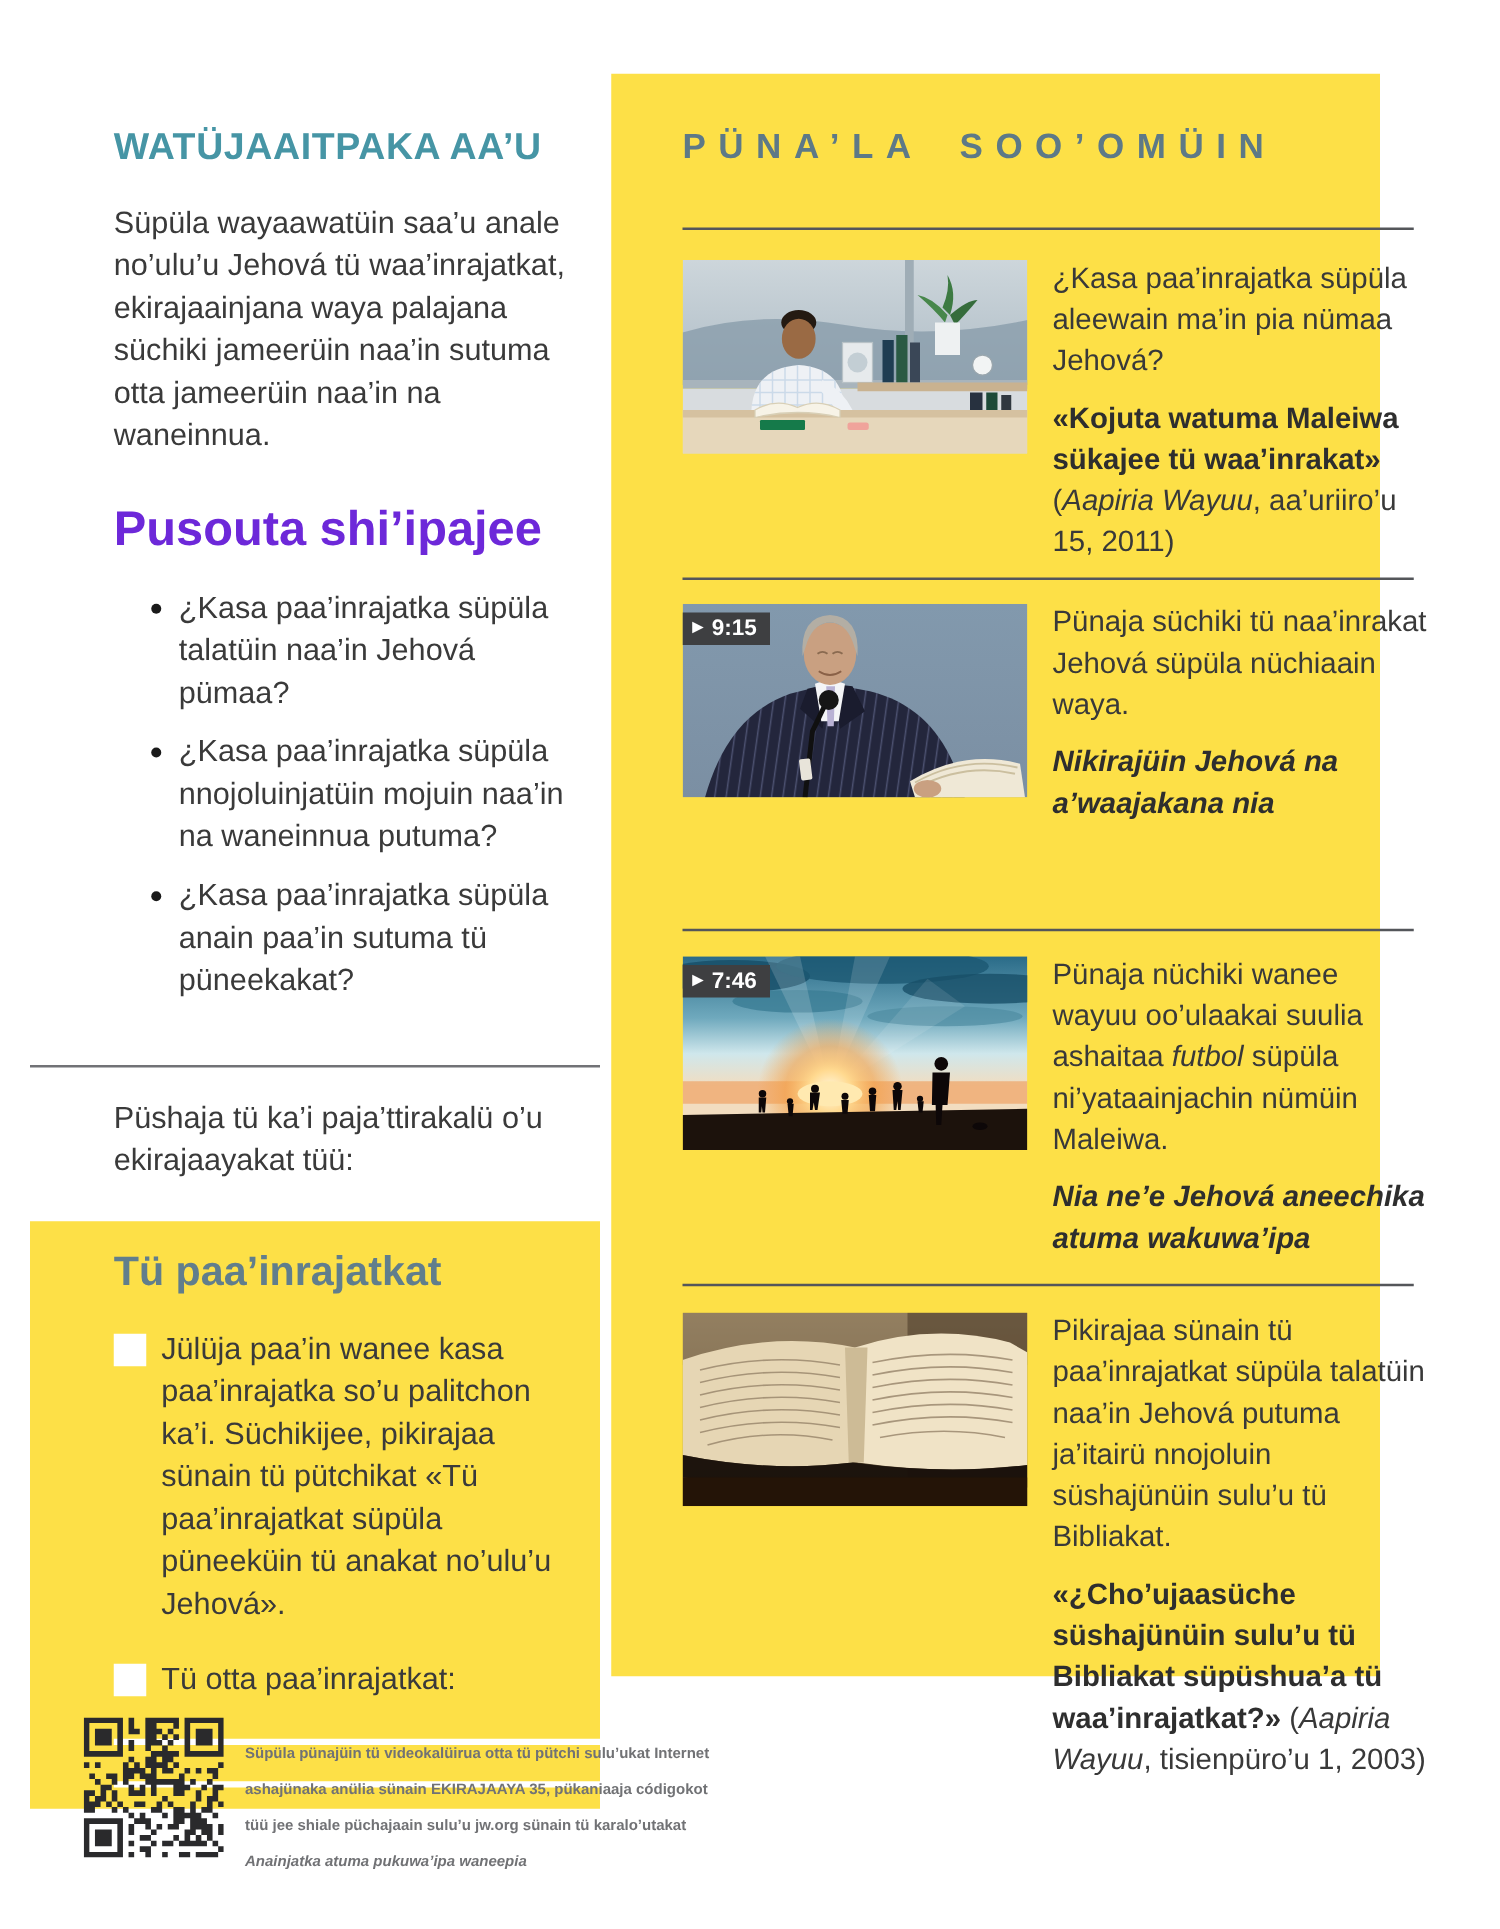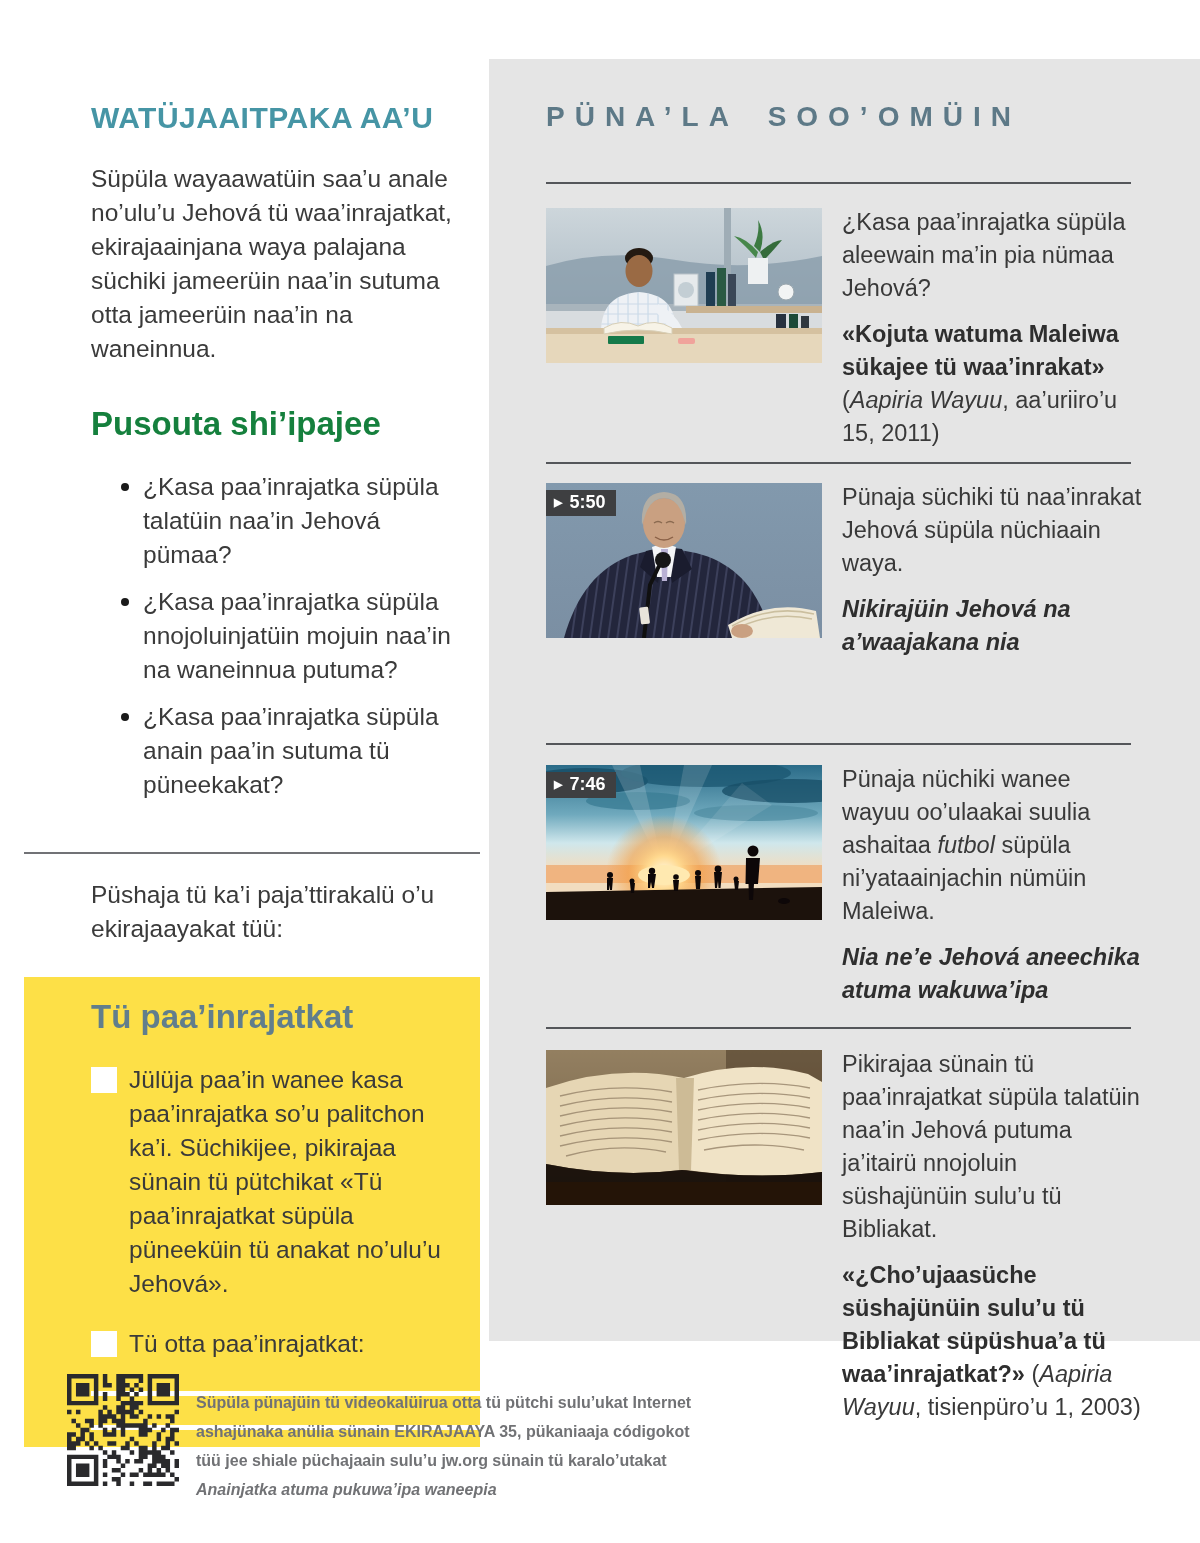--- a/index.html
+++ b/index.html
@@ -1,20 +1,20 @@
 <!DOCTYPE html>
 <html><head>
 <meta charset="utf-8">
 <style>
   html,body{margin:0;padding:0;background:#ffffff;}
   .page{position:relative;width:1200px;height:1543px;background:#ffffff;overflow:hidden;
         font-family:"Liberation Sans",sans-serif;color:#3a3a3a;}
 
   
-  .right-panel{position:absolute;left:489px;top:59px;width:711px;height:1282px;background:#e5e5e5;}
+  .right-panel{position:absolute;left:489px;top:59px;width:615px;height:1282px;background:#fde047;}
   .rp-heading{position:absolute;left:57px;top:42px;font-size:28px;font-weight:700;color:#5d7987;
               letter-spacing:10px;word-spacing:12px;white-space:nowrap;}
   .rp-rule{position:absolute;left:57px;width:585px;height:2px;background:#54565a;}
   .rule1{top:123px}.rule2{top:403px}.rule3{top:684px}.rule4{top:968px}
   .thumb{position:absolute;left:57px;width:276px;height:155px;overflow:hidden;cursor:pointer;}
   .thumb svg{display:block;width:276px;height:155px;}
   .t1{top:149px}.t2{top:424px}.t3{top:706px}.t4{top:991px}
   .badge{position:absolute;top:7px;left:0;background:#3e3f41;color:#ffffff;display:flex;align-items:center;
          gap:7px;padding:1px 10px 3px 8px;font-size:18px;font-weight:700;line-height:22px;}
   .badge .play{font-size:11px;line-height:22px;}
@@ -23,40 +23,40 @@
   .rp-text p{margin:0 0 13px 0;}
   .rp-text p:last-child{margin-bottom:0;}
   .bq strong{font-weight:700;color:#2e2e2e;}
   .title-bi{font-weight:700;font-style:italic;color:#2e2e2e;}
 
   
   .left-col{position:absolute;left:0;top:0;width:456px;padding-left:24px;}
   .lc-heading{margin:101px 0 0 67px;width:392px;font-size:30px;line-height:34px;font-weight:700;
               color:#4695a5;letter-spacing:0.5px;}
   .lc-intro{margin:27px 0 0 67px;width:392px;font-size:24.5px;line-height:34px;}
-  .lc-sub{margin:40px 0 0 67px;width:392px;font-size:33px;line-height:36px;font-weight:700;color:#15803d;}
+  .lc-sub{margin:40px 0 0 67px;width:392px;font-size:39px;line-height:36px;font-weight:700;color:#6d28d9;}
   .lc-bullets{margin:28px 0 0 97px;width:352px;}
   .bullet-item{position:relative;padding-left:22px;margin-bottom:13px;font-size:24.5px;line-height:34px;}
   .dot{position:absolute;left:0;top:13px;width:8px;height:8px;border-radius:50%;background:#1a1a1a;}
   .lc-rule{margin:50px 0 0 0;width:456px;height:2px;background:#717276;}
   .lc-prompt{margin:24px 0 0 67px;width:392px;font-size:24.5px;line-height:34px;}
 
   .action-box{margin:31px 0 0 0;width:456px;height:470px;background:#fde047;box-sizing:border-box;
               padding:20px 0 0 0;overflow:hidden;}
   .ab-heading{margin:0 0 0 67px;font-size:33px;line-height:40px;font-weight:700;color:#617e8c;}
   .ab-item{display:flex;margin:26px 20px 0 67px;}
   .checkbox{flex:0 0 26px;width:26px;height:26px;background:#ffffff;margin:4px 12px 0 0;cursor:pointer;}
   .ab-item .ab-text{font-size:24.5px;line-height:34px;}
   .write-line{margin:29px 0 0 67px;width:389px;height:5px;background:#ffffff;cursor:text;}
   .write-line.first{margin-top:30px;}
 
   
   .qr-footer{position:absolute;left:0;top:1372px;width:1200px;}
   .qr{position:absolute;left:67px;top:2px;width:112px;height:112px;}
-  .footer-text{position:absolute;left:196px;top:16px;color:#717275;font-size:16px;line-height:29px;
+  .footer-text{position:absolute;left:196px;top:16px;color:#717275;font-size:12px;line-height:29px;
                font-weight:700;white-space:nowrap;}
   .footer-text .it{font-style:italic;}
 </style>
 </head>
 <body>
 
 <div class="page">
 
   <aside class="right-panel">
     <div class="rp-heading">PÜNA’LA SOO’OMÜIN</div>
@@ -140,21 +140,21 @@
         <path d="M109,54 Q118,60 127,54" stroke="#8a6147" stroke-width="1.5" fill="none"></path>
         <circle cx="117" cy="77" r="8" fill="#161616"></circle>
         <path d="M113,83 L104,102 L98,155" stroke="#101010" stroke-width="4" fill="none"></path>
         <rect x="94" y="124" width="9" height="17" rx="1.5" fill="#e8e4da" transform="rotate(-7 99 132)"></rect>
         <path d="M182,142 Q225,116 270,128 L274,155 L186,155 Z" fill="#efe8d6"></path>
         <path d="M186,143 Q225,121 268,131 M188,147 Q226,127 266,136" stroke="#cbbf9f" stroke-width="1.5" fill="none"></path>
         <ellipse cx="196" cy="148" rx="11" ry="7" fill="#c9a081"></ellipse>
       </svg>
       <div class="badge">
         <span class="play">▶</span>
-          <span>5:50</span>
+          <span>9:15</span>
       </div>
     </div>
     <div class="rp-text x2">
       <p class="q">Pünaja süchiki tü naa’inrakat Jehová süpüla nüchiaain waya.</p>
       <p class="title-bi">Nikirajüin Jehová na a’waajakana nia</p>
     </div>
 
     <div class="thumb t3">
       <svg viewBox="0 0 276 155">
         <defs>

